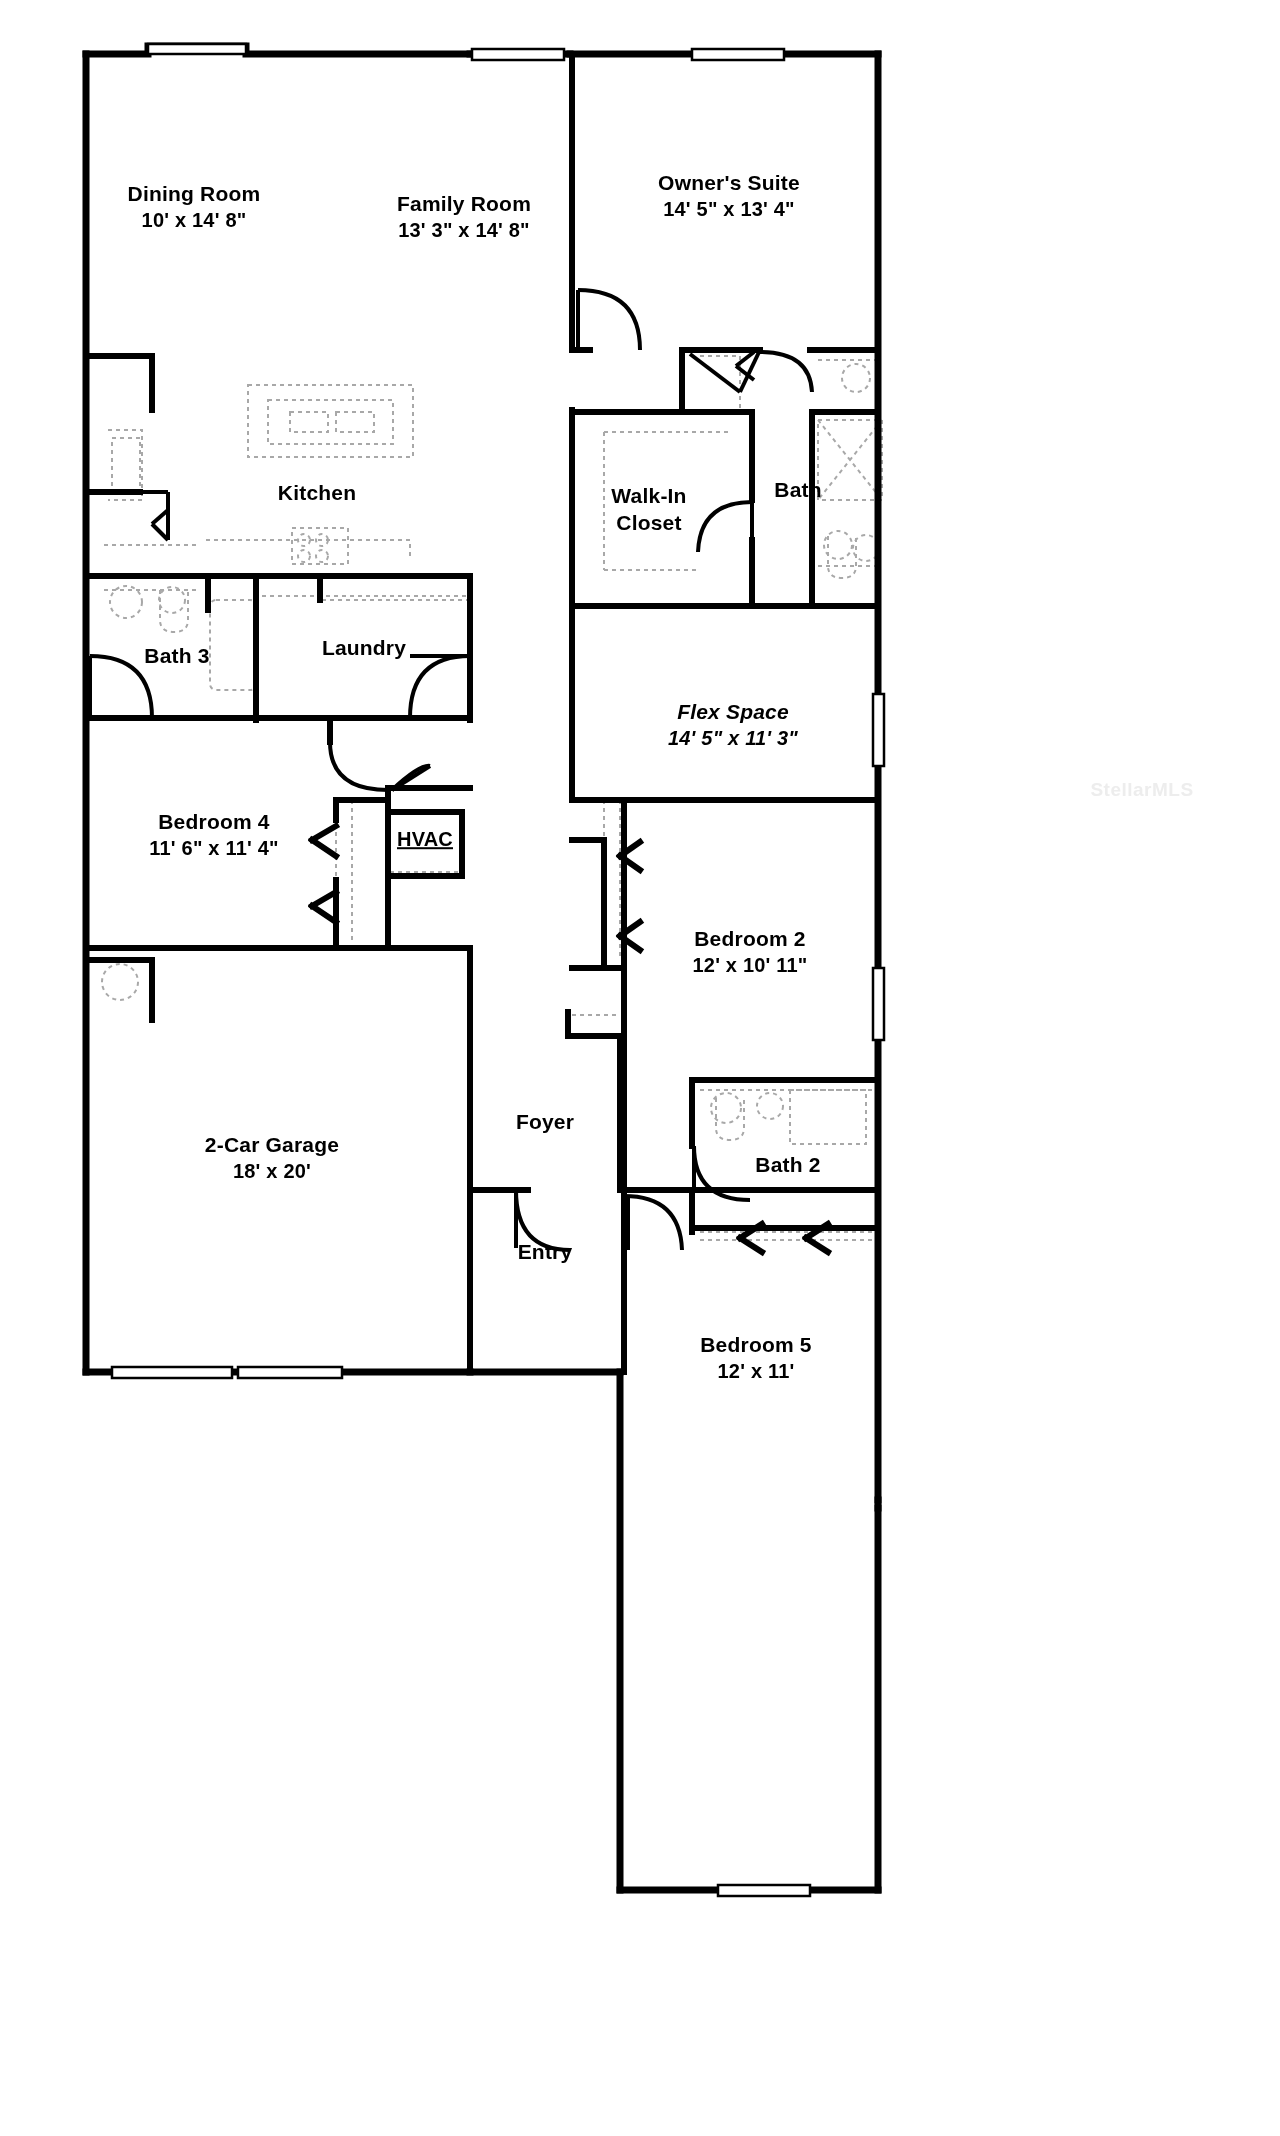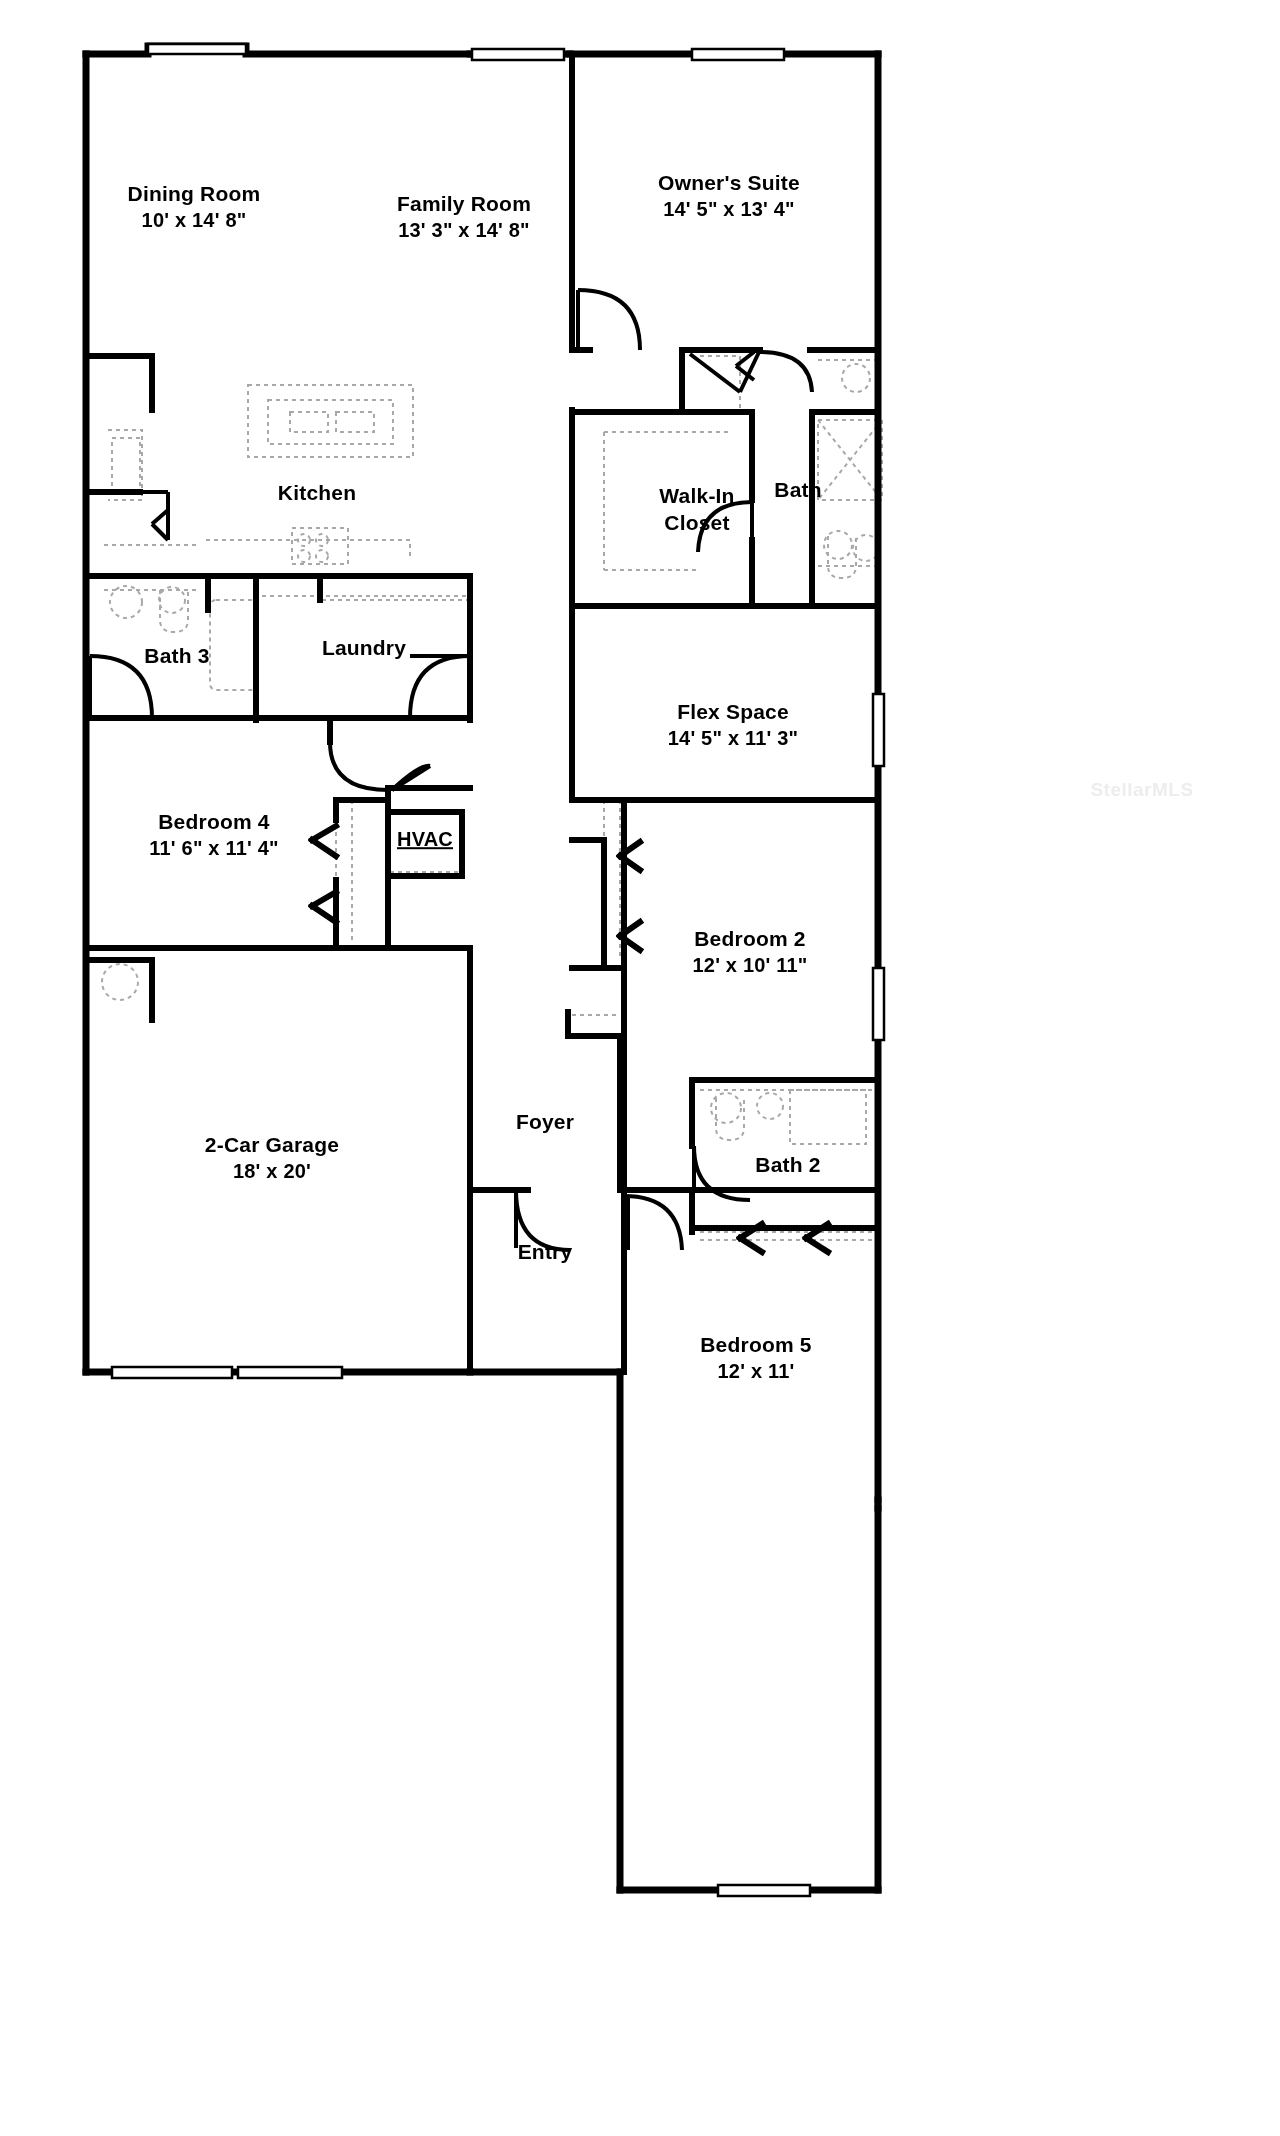--- a/index.html
+++ b/index.html
@@ -315,38 +315,38 @@
 
   <div class="room-label" style="left:729px; top:196px;">
     <span class="rl-name">Owner's Suite</span>
     <span class="rl-dims">14' 5" x 13' 4"</span>
   </div>
 
   <div class="room-label" style="left:317px; top:493px;">
     <span class="rl-name">Kitchen</span>
   </div>
 
-  <div class="room-label" style="left:649px; top:510px;margin-left:48px;">
+  <div class="room-label" style="left:649px; top:510px;">
     <span class="rl-name">Walk-In</span>
     <span class="rl-name">Closet</span>
   </div>
 
   <div class="room-label" style="left:798px; top:490px;">
     <span class="rl-name">Bath</span>
   </div>
 
   <div class="room-label" style="left:177px; top:656px;">
     <span class="rl-name">Bath 3</span>
   </div>
 
   <div class="room-label" style="left:364px; top:648px;">
     <span class="rl-name">Laundry</span>
   </div>
 
-  <div class="room-label" style="left:733px; top:725px;">
+  <div class="room-label" style="left:733px; top:725px;font-style:italic;">
     <span class="rl-name">Flex Space</span>
     <span class="rl-dims">14' 5" x 11' 3"</span>
   </div>
 
   <div class="room-label" style="left:214px; top:835px;">
     <span class="rl-name">Bedroom 4</span>
     <span class="rl-dims">11' 6" x 11' 4"</span>
   </div>
 
   <div class="room-label small" style="left:425px; top:840px;">

